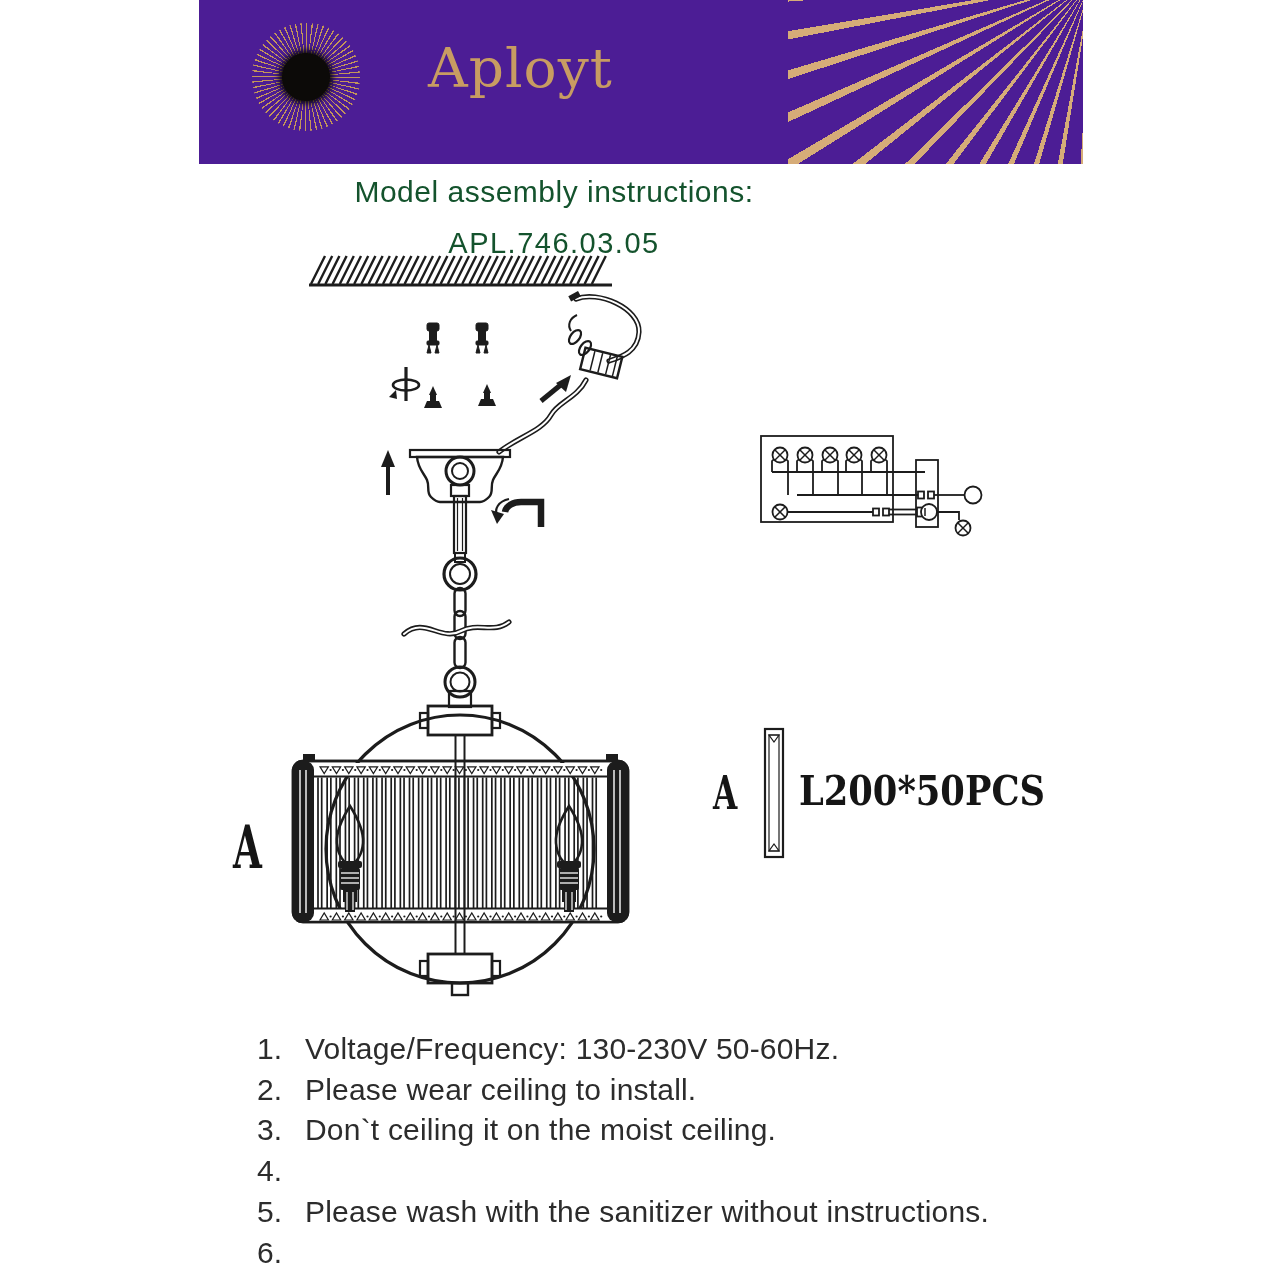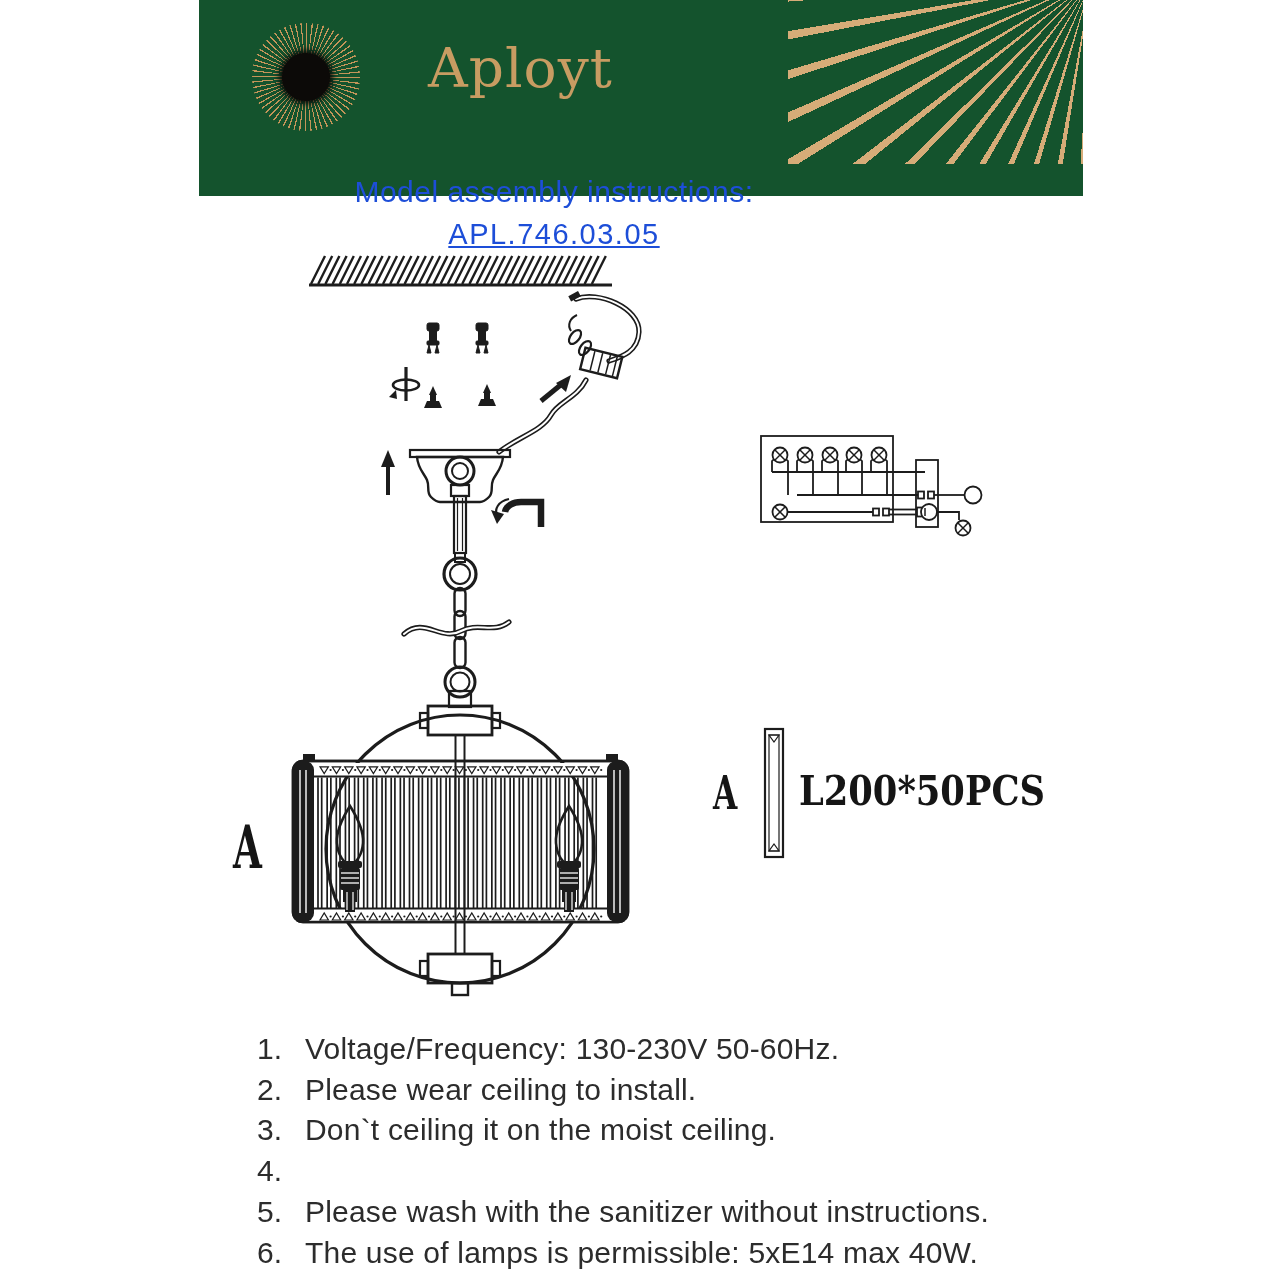--- a/index.html
+++ b/index.html
@@ -2,44 +2,44 @@
 <html><head>
 <meta charset="utf-8">
 <style>
   html,body{margin:0;padding:0;}
   body{
     width:1280px;height:1280px;position:relative;overflow:hidden;
     background:#ffffff;font-family:"Liberation Sans", sans-serif;
   }
   
   .header{
-    position:absolute;left:199px;top:0;width:884px;height:196px;
-    background:#14532d;overflow:hidden;
+    position:absolute;left:199px;top:0;width:884px;height:164px;
+    background:#4c1d95;overflow:hidden;
   }
   .sunburst{
     position:absolute;left:53px;top:23px;width:108px;height:108px;border-radius:50%;
     background:repeating-conic-gradient(#c49559 0deg 1.5deg, rgba(0,0,0,0) 1.5deg 6deg);
   }
   .sunburst::after{
     content:"";position:absolute;left:30px;top:30px;width:48px;height:48px;border-radius:50%;
     background:#0c0a08;box-shadow:0 0 6px 3px #0c0a08;
   }
   .brand{
     position:absolute;left:229px;top:36px;
     font-family:"DejaVu Serif", serif;font-size:55px;font-weight:normal;
     color:#c89c62;letter-spacing:1px;
   }
   .header-rays{
     position:absolute;right:0;top:0;width:295px;height:164px;
     background:repeating-conic-gradient(from 112deg at 103% -12%, #d6ac78 0deg 1.5deg, rgba(0,0,0,0) 1.5deg 7deg);
   }
   
-  .title-block{position:absolute;left:0;top:175px;width:1108px;text-align:center;color:#1d4ed8;}
+  .title-block{position:absolute;left:0;top:175px;width:1108px;text-align:center;color:#14532d;}
   .title-line{font-size:30px;letter-spacing:0.5px;}
-  .model-line{font-size:29px;letter-spacing:1.5px;margin-top:9px;text-decoration:underline;}
+  .model-line{font-size:29px;letter-spacing:1.5px;margin-top:18px;}
   
   .label{position:absolute;color:#151515;font-family:"DejaVu Serif", serif;font-weight:bold;transform-origin:left top;}
   .label-a-left{left:233px;top:812px;font-size:60px;transform:scaleX(0.62);}
   .label-a-right{left:713px;top:766px;font-size:46px;transform:scaleX(0.68);}
   .label-spec{left:799px;top:767px;font-size:41px;transform:scaleX(0.86);letter-spacing:0px;}
   
   .art{position:absolute;left:0;top:0;}
   .ln{stroke:#1c1c1c;fill:none;}
   .wire-b{stroke:#1c1c1c;stroke-width:5.2;fill:none;stroke-linecap:round;}
   .wire-w{stroke:#ffffff;stroke-width:2;fill:none;stroke-linecap:round;}
@@ -458,17 +458,16 @@
     </div>
     <div class="instr-row">
       <span class="instr-num">4.</span>
     </div>
     <div class="instr-row">
       <span class="instr-num">5.</span>
       <span class="instr-text">Please wash with the sanitizer without instructions.</span>
     </div>
     <div class="instr-row">
       <span class="instr-num">6.</span>
-      <span class="instr-text">The use of lamps is permissible: 5xE14 max 40W.</span>
     </div>
   </div>
 
 </div>
 
 </body></html>

